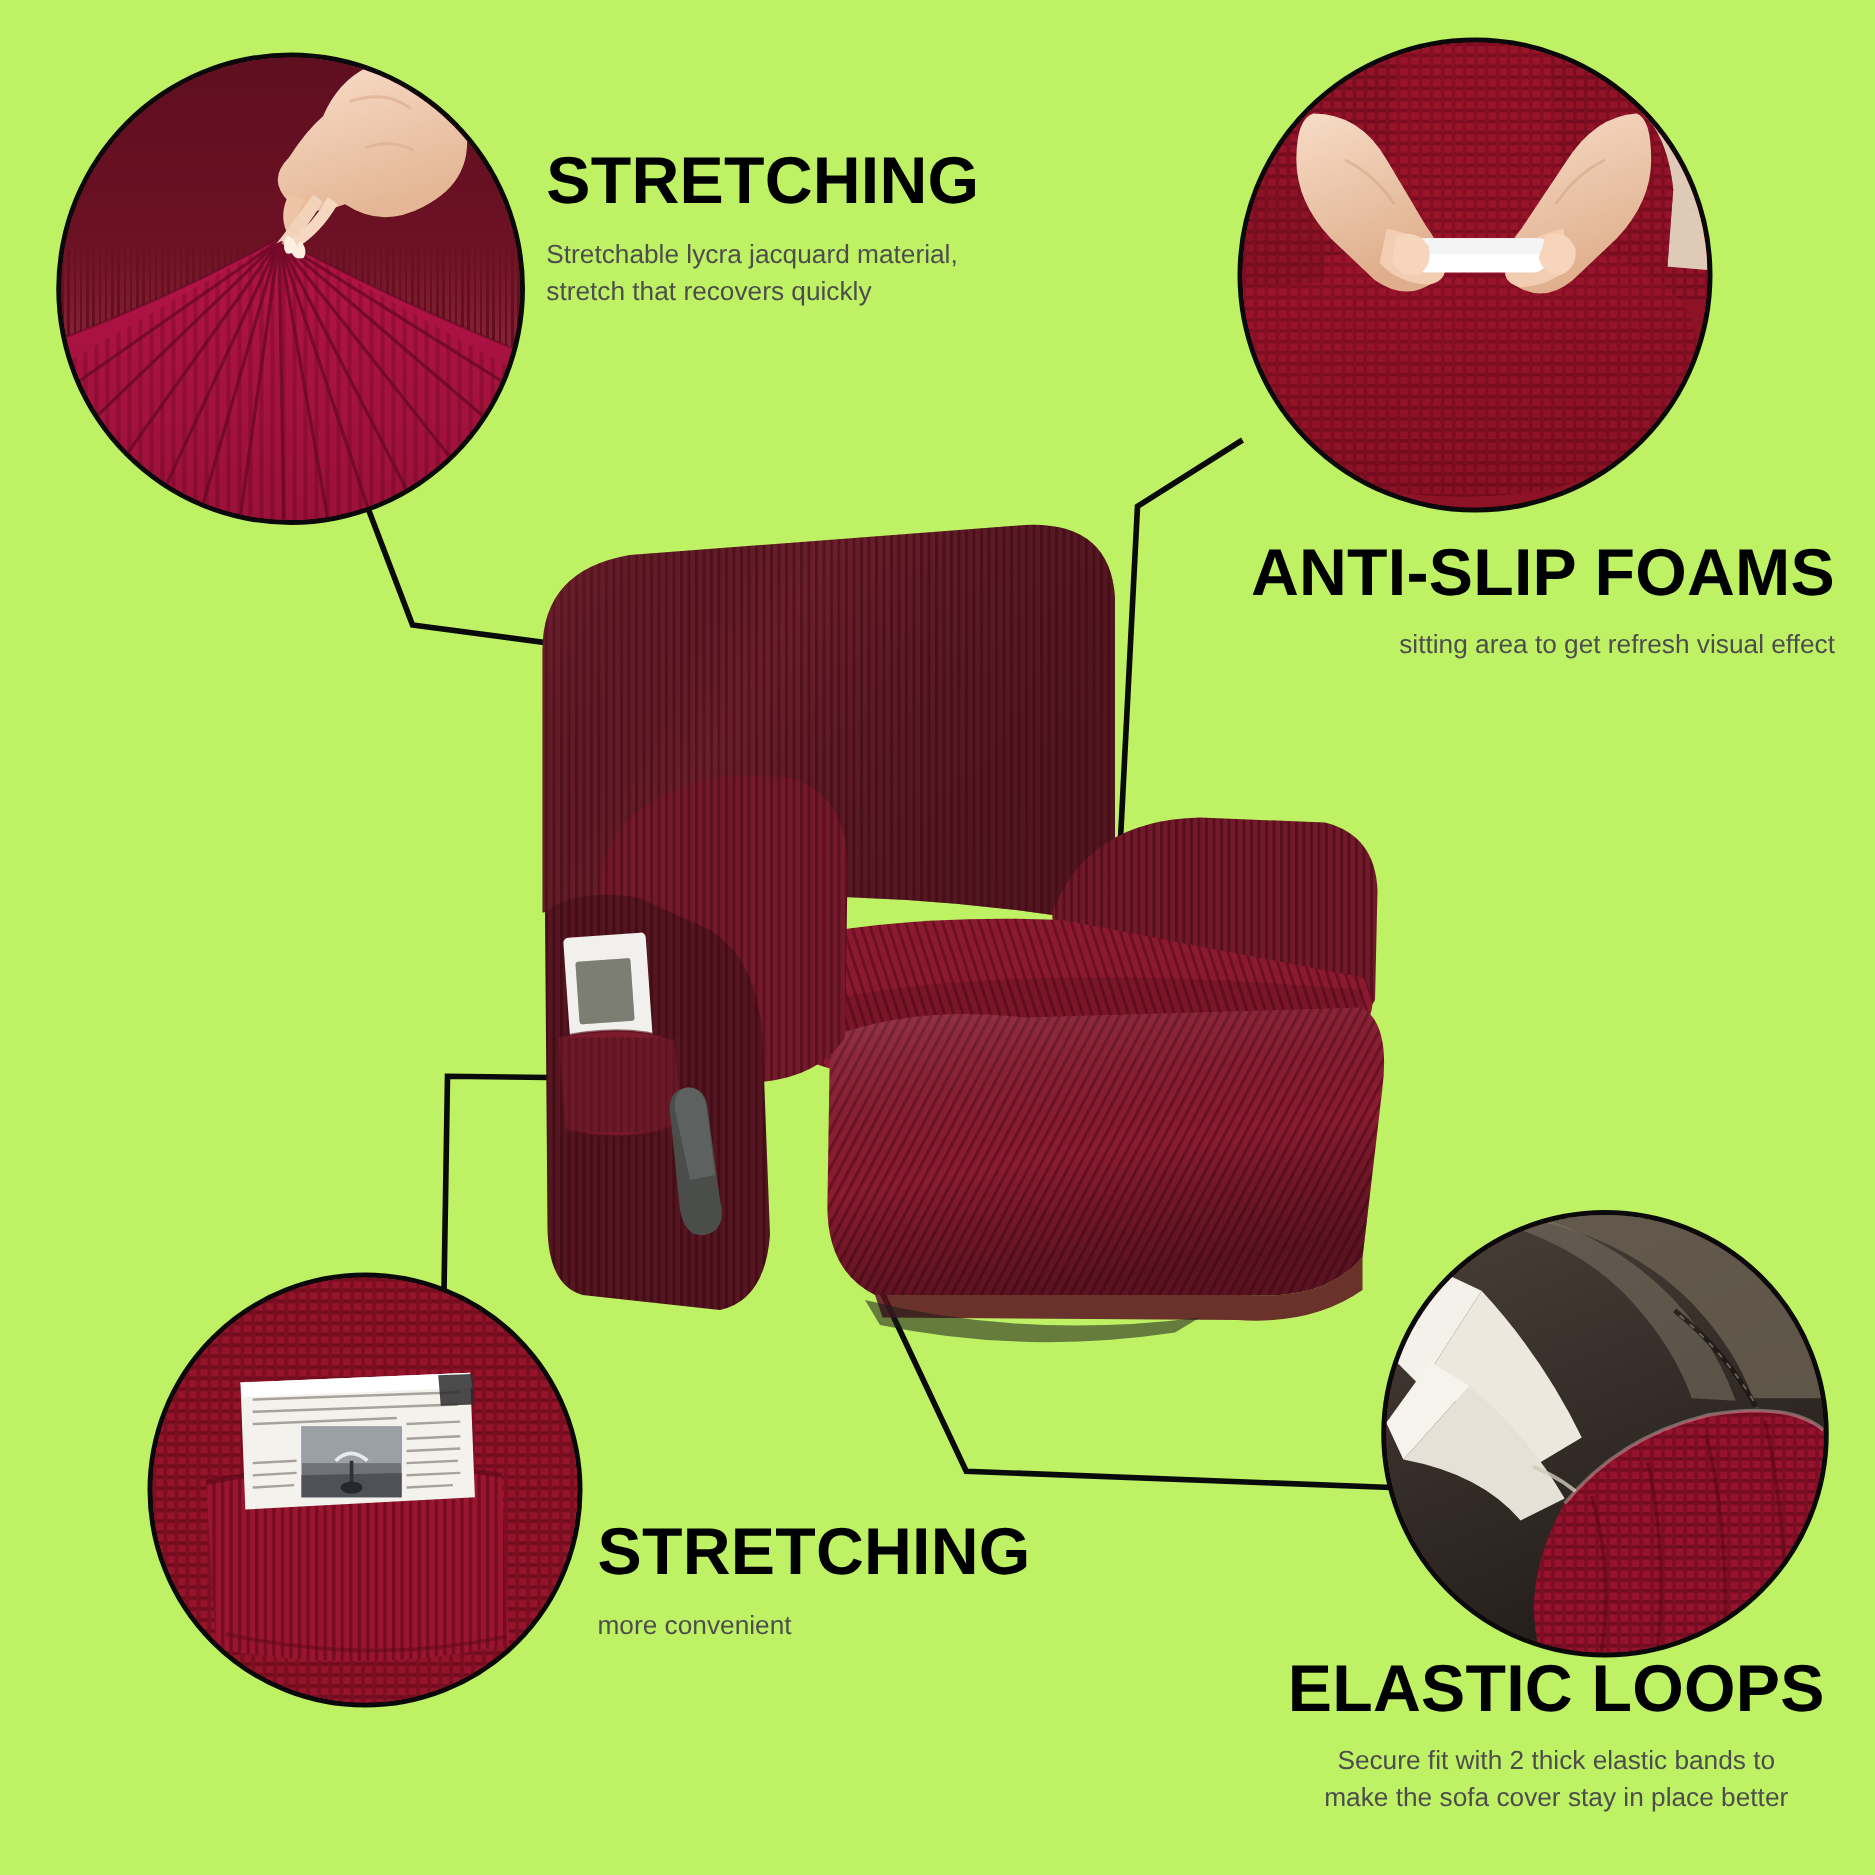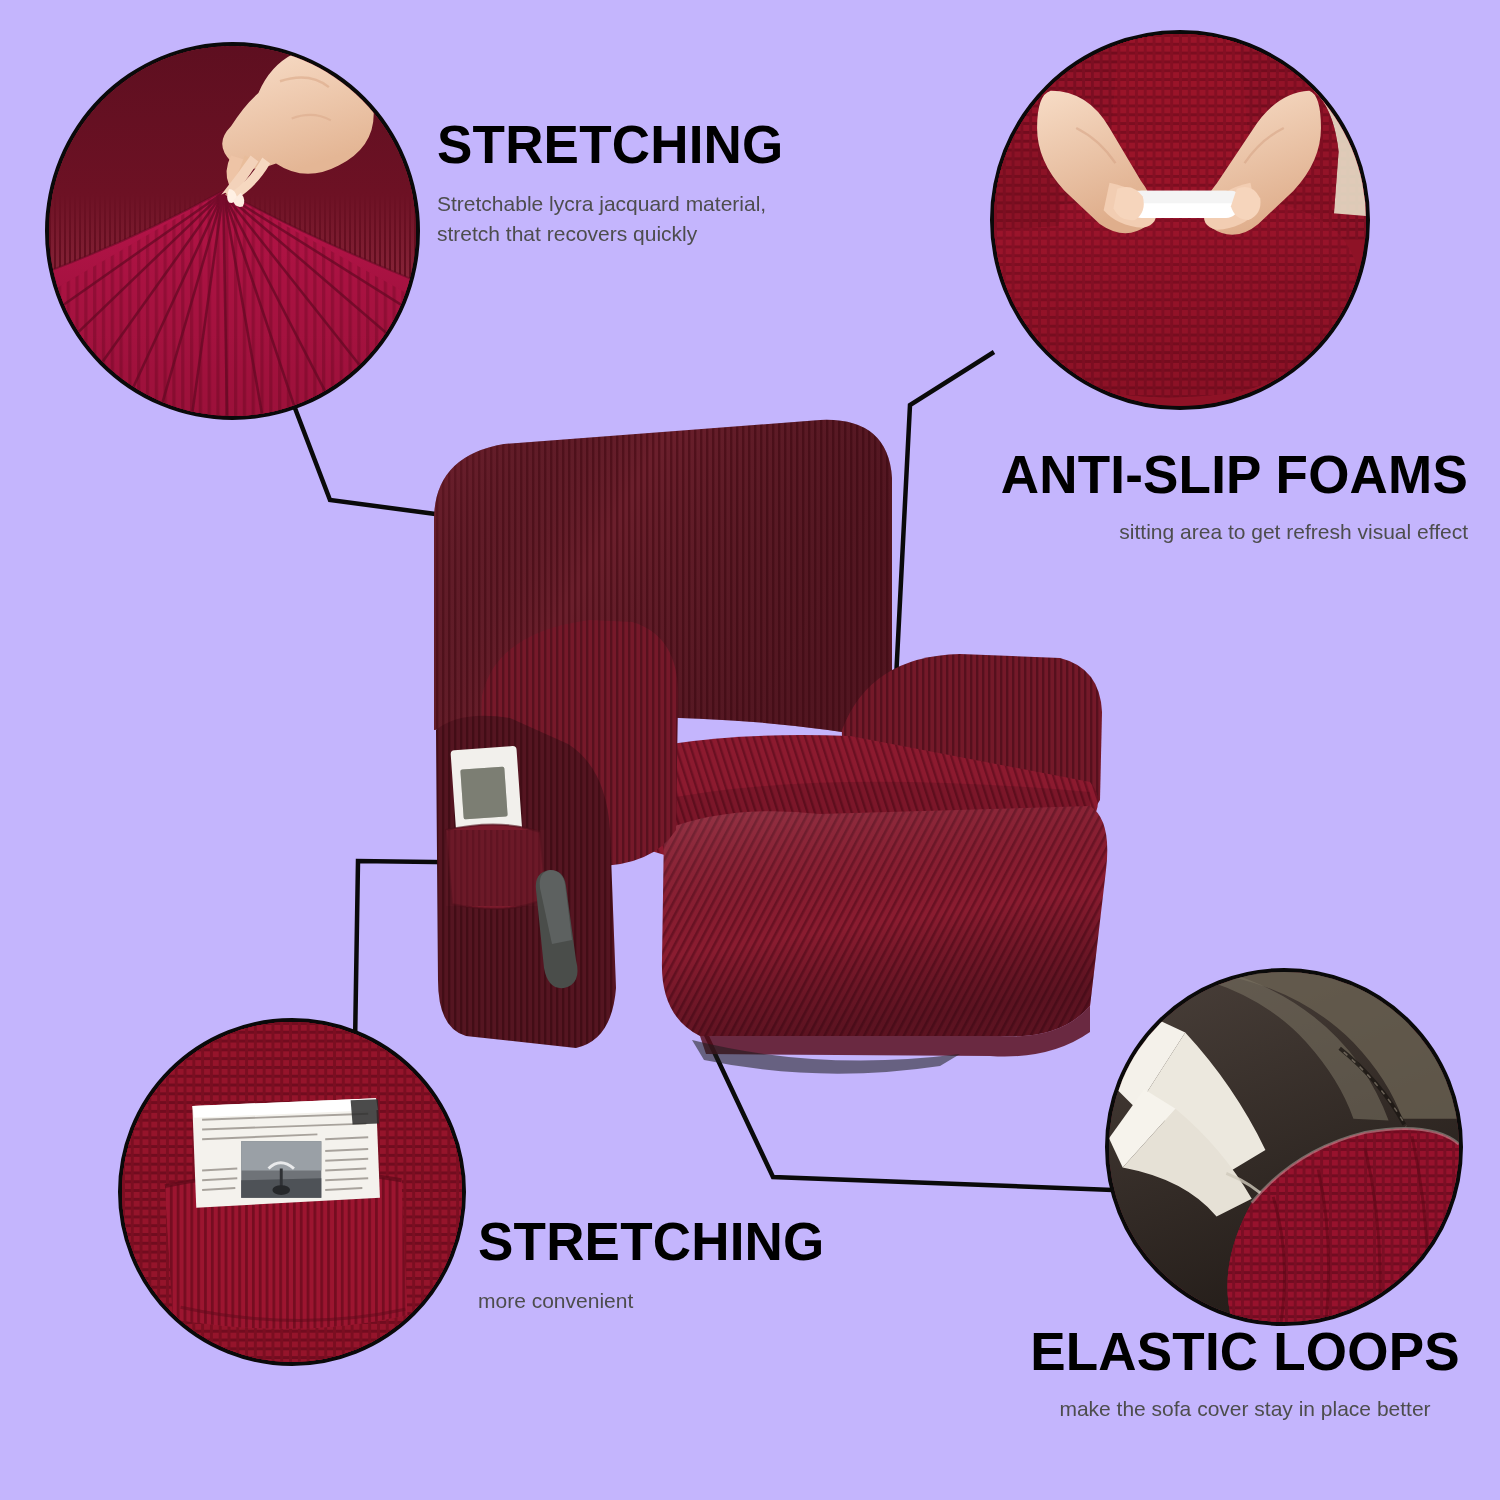--- a/index.html
+++ b/index.html
@@ -2,21 +2,21 @@
 <html><head>
 <meta charset="utf-8">
 <style>
   * { box-sizing: border-box; margin: 0; padding: 0; }
   html, body { background: #ffffff; }
   body {
     width: 1500px; height: 1500px;
     font-family: "Liberation Sans", sans-serif;
     position: relative; overflow: hidden;
   }
-  #stage { position: absolute; inset: 0; width: 1500px; height: 1500px; background: #c4b5fd; }
+  #stage { position: absolute; inset: 0; width: 1500px; height: 1500px; background: #bef264; }
 
   
   .lines { position: absolute; inset: 0; width: 1500px; height: 1500px; z-index: 5; pointer-events: none; }
 
   
   .callout {
     position: absolute; border-radius: 50%;
     border: 4px solid #0a0a0a; overflow: hidden;
     background: #7e1126; z-index: 8;
   }
@@ -356,31 +356,32 @@
     </svg>
   </div>
 
   <div class="label-block" style="left:437px; top:118px; text-align:left;">
     <div class="headline">STRETCHING</div>
     <div style="height:18px"></div>
     <div class="body-copy">Stretchable lycra jacquard material,</div>
     <div class="body-copy">stretch that recovers quickly</div>
   </div>
 
-  <div class="label-block" style="right:32px; top:432px; text-align:right;margin-top:16px;">
+  <div class="label-block" style="right:32px; top:432px; text-align:right;">
     <div class="headline">ANTI-SLIP FOAMS</div>
     <div style="height:16px"></div>
     <div class="body-copy">sitting area to get refresh visual effect</div>
   </div>
 
   <div class="label-block" style="left:478px; top:1215px; text-align:left;">
     <div class="headline">STRETCHING</div>
     <div style="height:18px"></div>
     <div class="body-copy">more convenient</div>
   </div>
 
   <div class="label-block" style="left:1010px; top:1325px; width:470px; text-align:center;">
     <div class="headline">ELASTIC LOOPS</div>
     <div style="height:16px"></div>
+    <div class="body-copy">Secure fit with 2 thick elastic bands to</div>
     <div class="body-copy">make the sofa cover stay in place better</div>
   </div>
 
 </div>
 
 </body></html>

